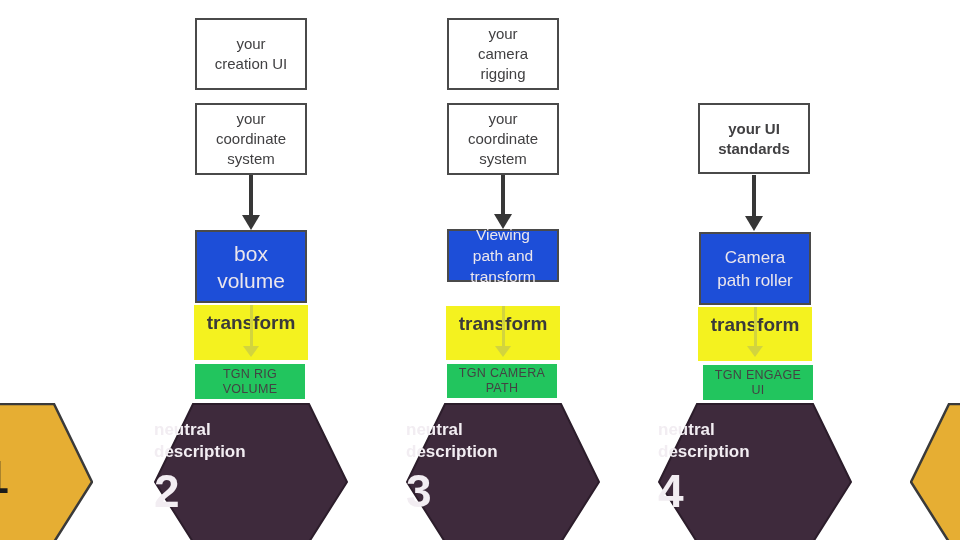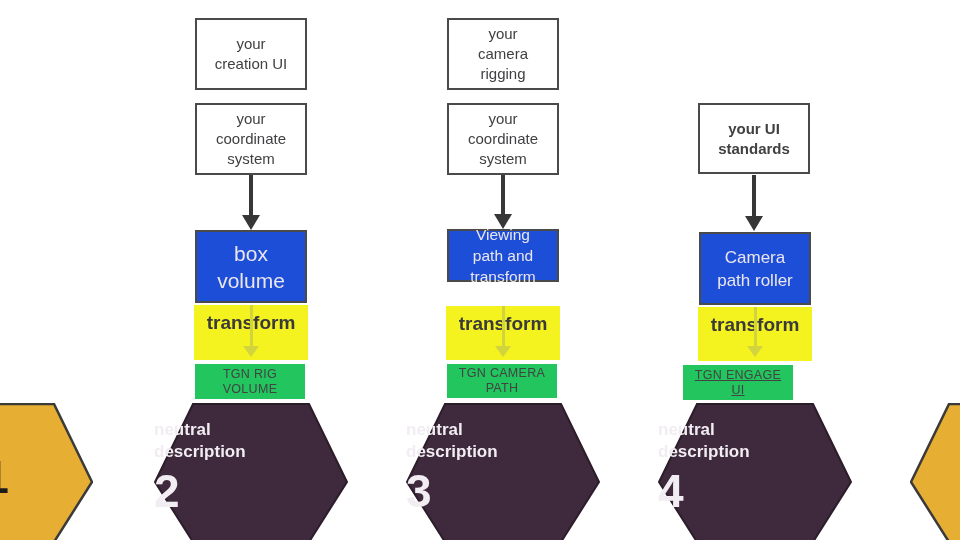--- a/index.html
+++ b/index.html
@@ -126,21 +126,21 @@
   <div class="abs shaft" style="left:752px; top:175px; height:42px;"></div>
   <div class="abs head" style="left:745px; top:216px;"></div>
 
   <div class="abs gbox md2" style="left:699px; top:232px; width:112px; height:73px;">Camera
 path roller</div>
 
   <div class="abs ybox" style="left:696px; top:305px; width:118px; height:58px;">transform</div>
   <div class="abs oshaft" style="left:754px; top:307px; height:40px;"></div>
   <div class="abs ohead" style="left:747px; top:346px;"></div>
 
-  <div class="abs pbox" style="left:681px; top:363px; width:114px; height:39px;text-decoration:underline;">TGN ENGAGE
+  <div class="abs pbox" style="left:701px; top:363px; width:114px; height:39px;">TGN ENGAGE
 UI</div>
 
   <svg class="abs" style="left:658px; top:403px;" width="194" height="140" viewBox="0 0 194 140">
     <polygon points="39,1 155,1 193,79 155,139 39,139 1,79" stroke="#2c1d2b" stroke-width="2" fill="#3e2a3c"></polygon>
   </svg>
   <div class="abs hexlabel" style="left:658px; top:419px;">
     <div class="hextitle">neutral
 description</div>
     <div class="hexnum">4</div>
   </div>

